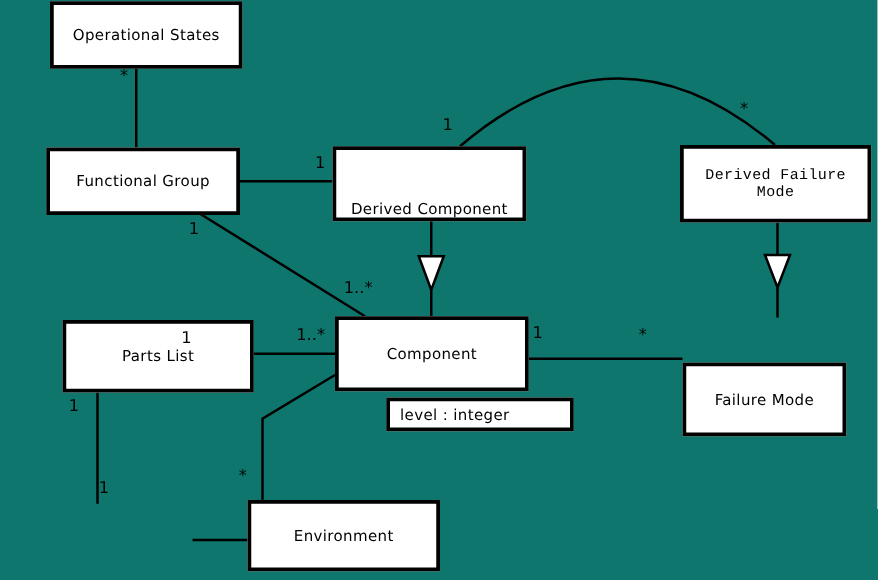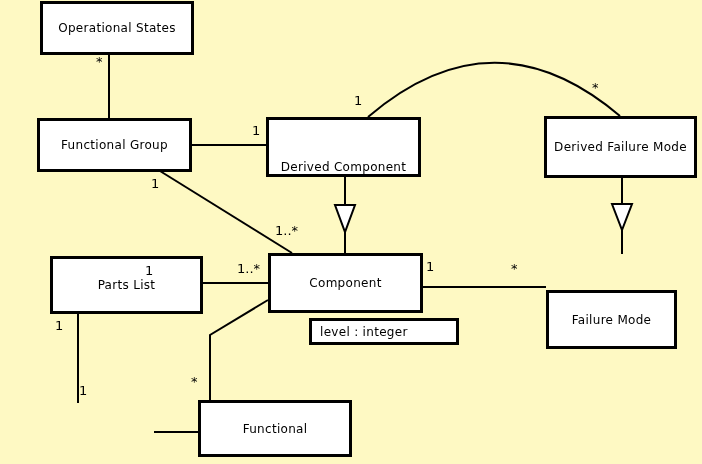--- a/index.html
+++ b/index.html
@@ -4,21 +4,21 @@
 <style>
   html, body {
     margin: 0;
     padding: 0;
     background: #ffffff;
   }
   .canvas {
     position: relative;
     width: 702px;
     height: 464px;
-    background: #fef9c3;
+    background: #0f766e;
     font-family: "DejaVu Sans", "Liberation Sans", sans-serif;
     color: #000000;
     overflow: hidden;
   }
   .connectors {
     position: absolute;
     left: 0;
     top: 0;
     width: 702px;
     height: 464px;
@@ -97,42 +97,42 @@
   </div>
 
   <div class="uml-box" style="left:37px; top:118px; width:155px; height:54px;">
     <span>Functional Group</span>
   </div>
 
   <div class="uml-box" style="left:266px; top:117px; width:155px; height:60px;align-items:flex-end;">
     <span>Derived Component</span>
   </div>
 
-  <div class="uml-box" style="left:544px; top:116px; width:153px; height:62px;">
+  <div class="uml-box" style="left:544px; top:116px; width:153px; height:62px;font-family:Liberation Mono, monospace;">
     <span>Derived Failure Mode</span>
   </div>
 
   <div class="uml-box" style="left:2px; top:256px; width:153px; height:58px;margin-left:48px;">
     <span>Parts List</span>
   </div>
 
   <div class="uml-box" style="left:268px; top:253px; width:155px; height:60px;">
     <span>Component</span>
   </div>
   <div class="uml-attr-box" style="left:273px; top:318px; width:150px; height:27px;">
     <span>level : integer</span>
   </div>
 
   <div class="uml-box" style="left:546px; top:254px; width:131px; height:59px;margin-top:36px;">
     <span>Failure Mode</span>
   </div>
 
 
   <div class="uml-box" style="left:198px; top:400px; width:154px; height:57px;">
-    <span>Functional</span>
+    <span>Environment</span>
   </div>
 
   <div class="mult" style="left:96px; top:55px;">*</div>
   <div class="mult" style="left:252px; top:124px;">1</div>
   <div class="mult" style="left:151px; top:177px;">1</div>
   <div class="mult" style="left:275px; top:224px;">1..*</div>
   <div class="mult" style="left:354px; top:94px;">1</div>
   <div class="mult" style="left:592px; top:81px;">*</div>
   <div class="mult" style="left:145px; top:264px;">1</div>
   <div class="mult" style="left:237px; top:262px;">1..*</div>

